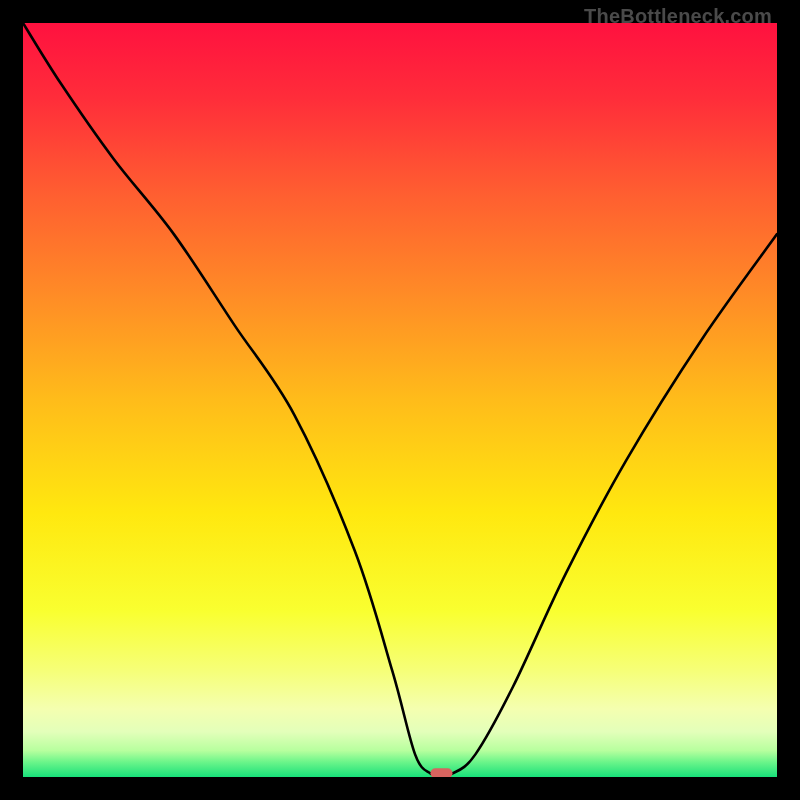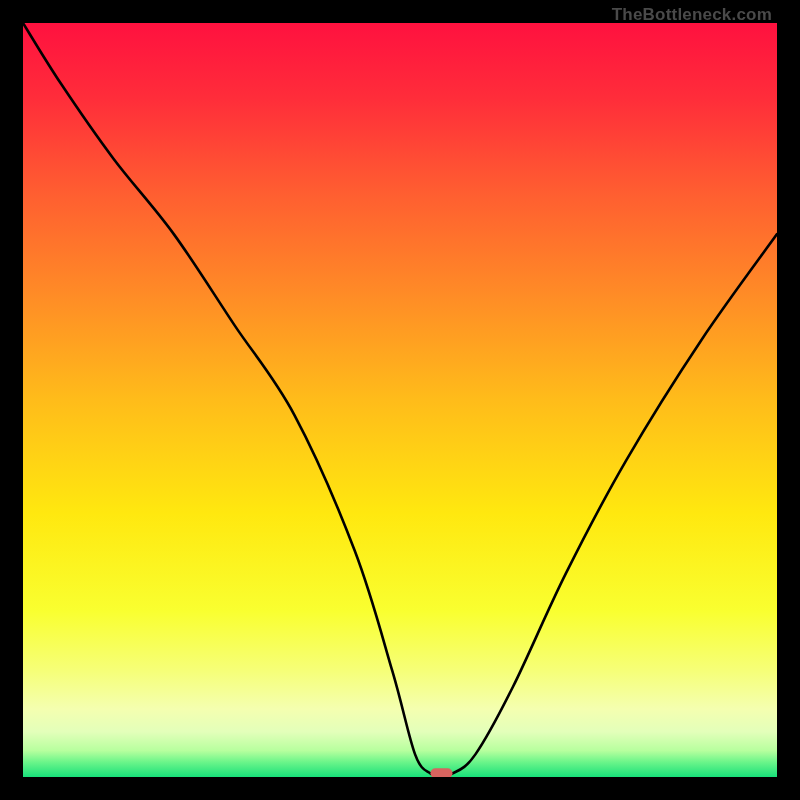--- a/index.html
+++ b/index.html
@@ -1,20 +1,20 @@
 <!DOCTYPE html>
 <html><head>
 <meta charset="utf-8">
 <style>
   html,body{margin:0;padding:0;width:800px;height:800px;background:#fff;overflow:hidden;font-family:Arial,Helvetica,sans-serif}
   .outer{position:absolute;left:0;top:0;width:800px;height:800px;background:#000}
   .plot{position:absolute;left:23px;top:23px;width:754px;height:754px;overflow:hidden}
   .gradient{position:absolute;left:0;top:0;width:754px;height:754px}
   svg.curve{position:absolute;left:0;top:0;width:754px;height:754px}
-  .watermark{position:absolute;top:5px;right:28px;font-size:17px;font-weight:600;color:#4a4a4a;letter-spacing:0.2px}
+  .watermark{position:absolute;top:5px;right:28px;font-size:20px;font-weight:600;color:#4a4a4a;letter-spacing:0.2px}
 </style>
 </head>
 <body>
 
 <div class="outer">
   <div class="watermark">TheBottleneck.com</div>
   <div class="plot">
     <svg class="gradient" viewBox="0 0 754 754" preserveAspectRatio="none">
       <defs>
         <linearGradient id="bg" x1="0" y1="0" x2="0" y2="1">

